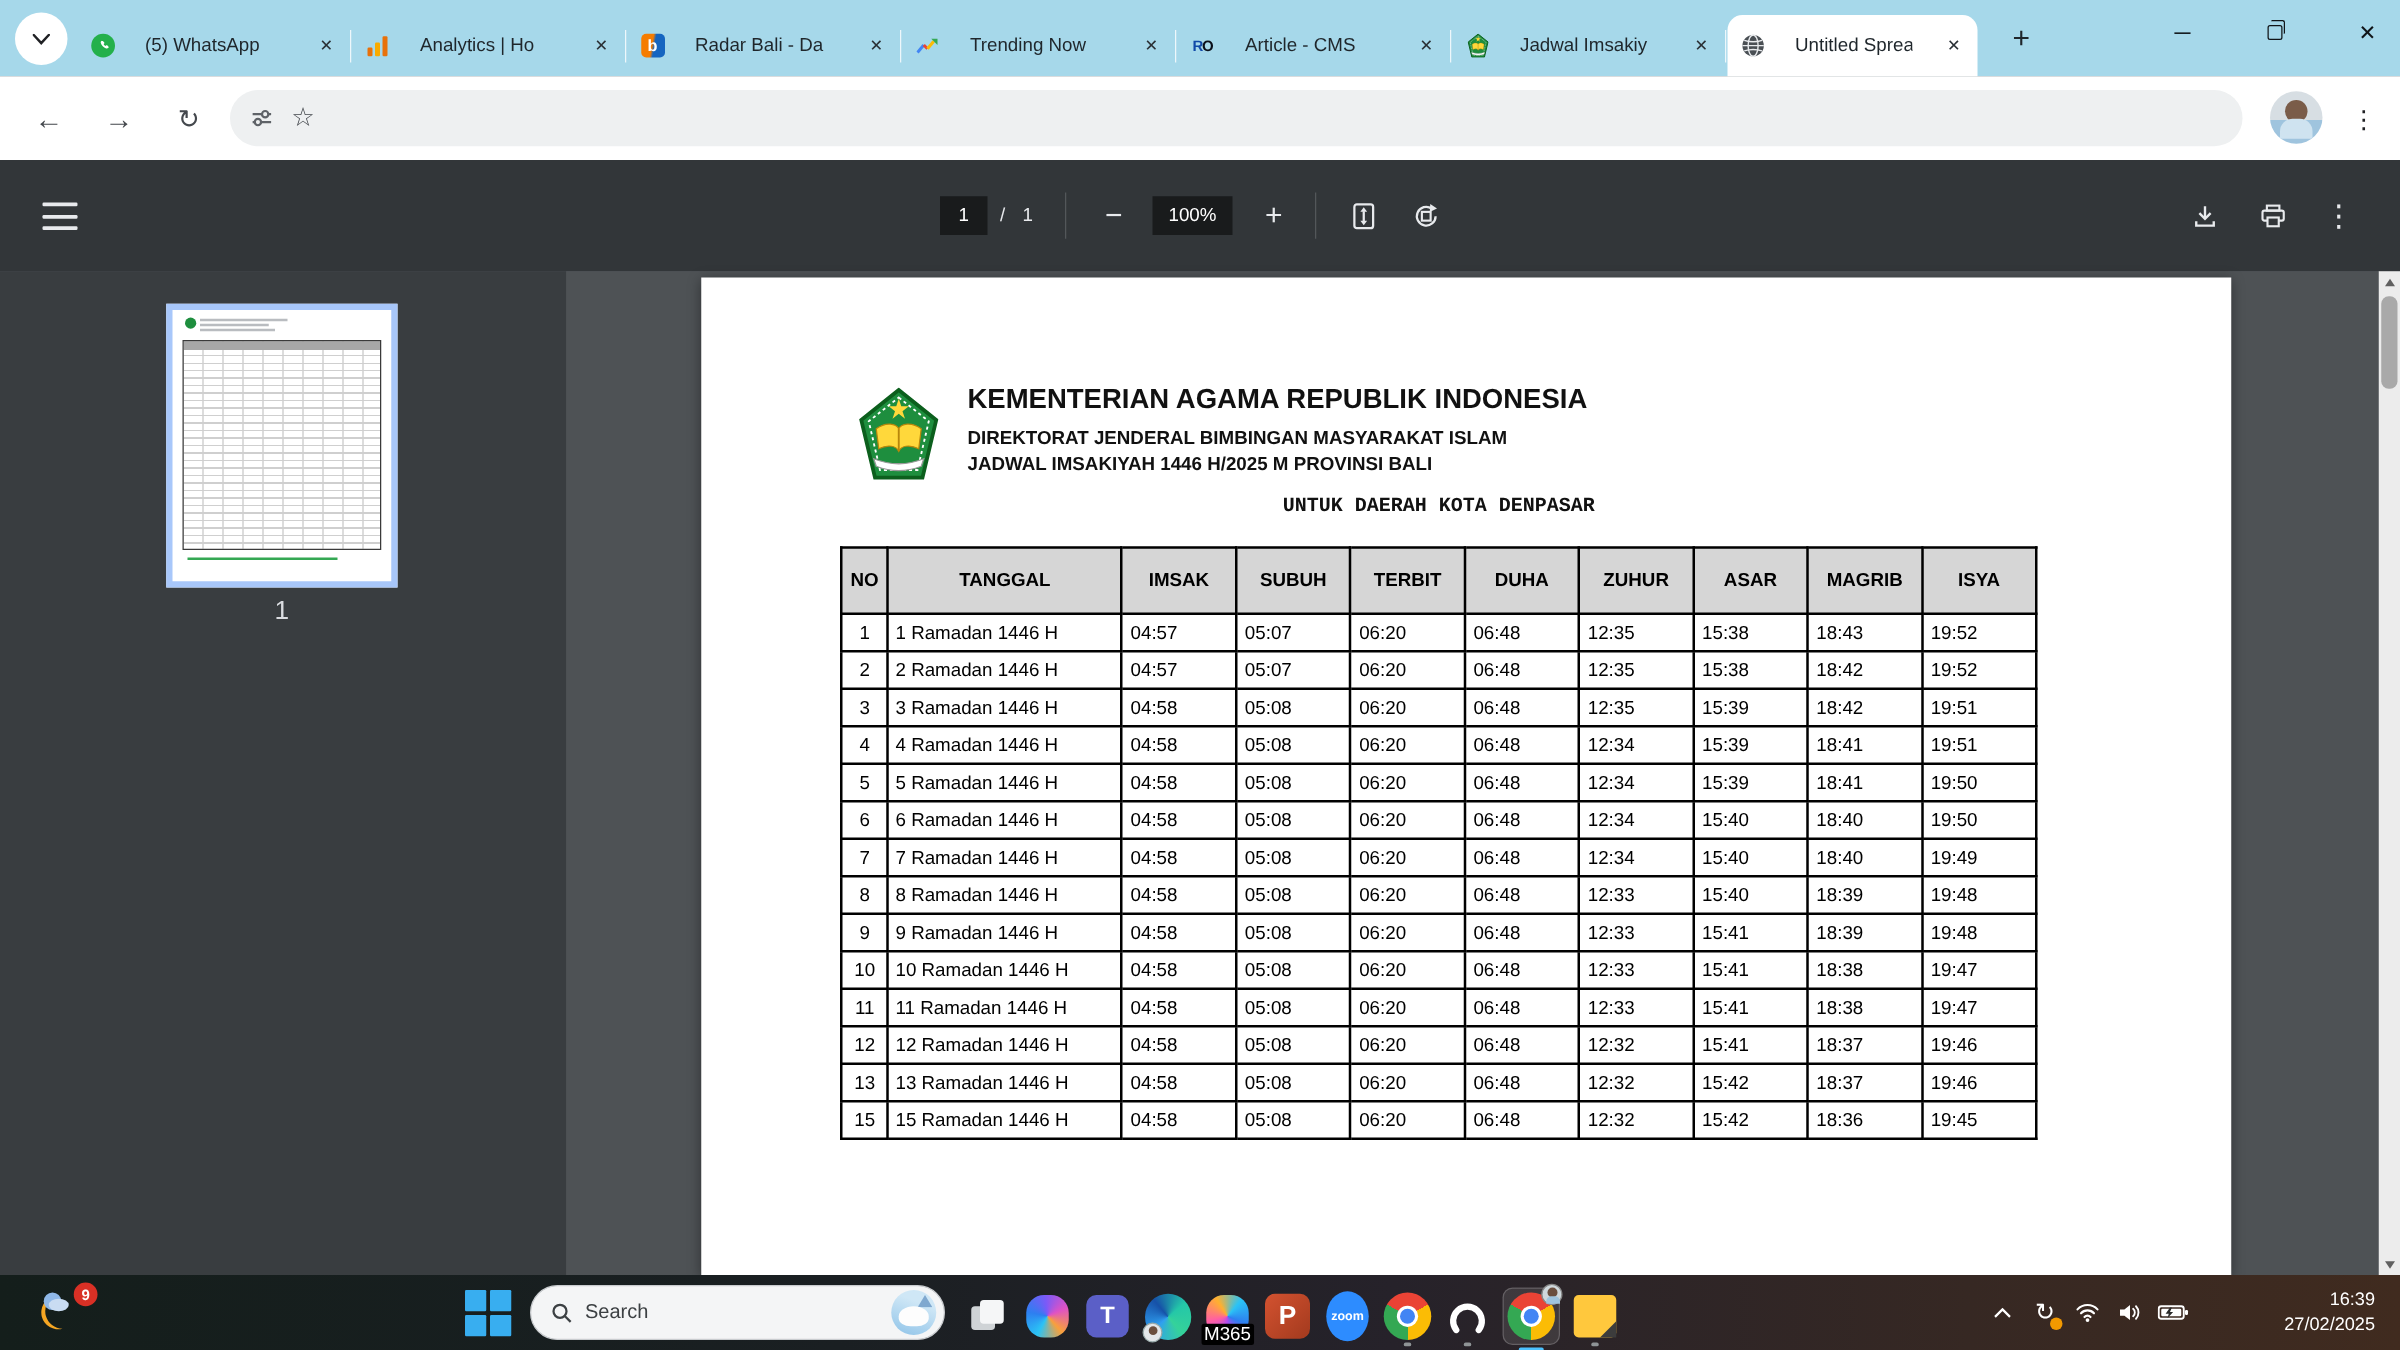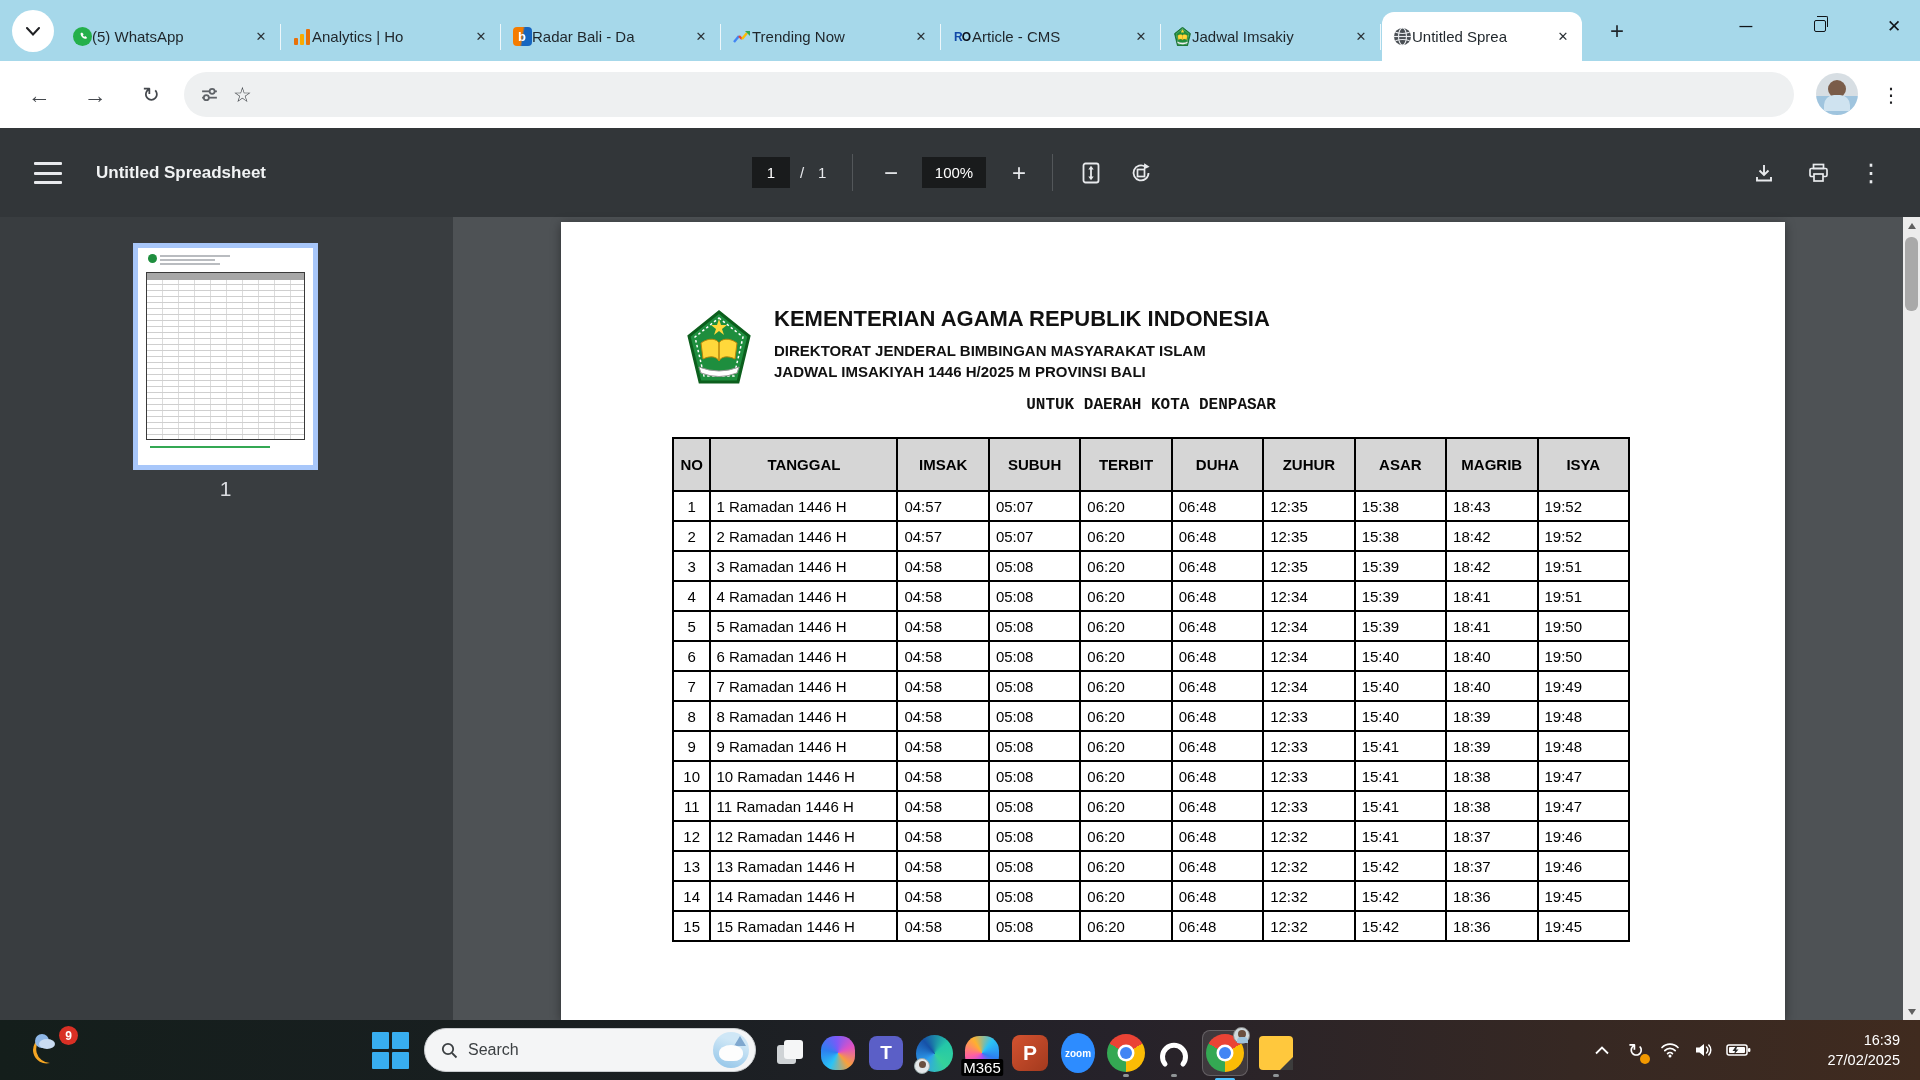--- a/index.html
+++ b/index.html
@@ -2,21 +2,21 @@
 <html><head>
 <meta charset="utf-8">
 <style>
   *{margin:0;padding:0;box-sizing:border-box;}
   html,body{width:1920px;height:1080px;overflow:hidden;font-family:"Liberation Sans",sans-serif;}
   .screen{position:relative;width:1920px;height:1080px;background:#4E5255;}
 
   
   .tabbar{position:absolute;left:0;top:0;width:1920px;height:61px;background:#A6D8EA;}
   .tab-search-btn{position:absolute;left:12px;top:10px;width:42px;height:42px;background:#fff;border-radius:50%;display:flex;align-items:center;justify-content:center;}
-  .tab{position:absolute;top:12px;height:49px;width:218px;display:flex;align-items:center;padding:0 10px;gap:0;}
+  .tab{position:absolute;top:12px;height:49px;width:218px;display:flex;align-items:center;padding:0 10px;gap:24px;}
   .tab .tlabel{flex:1;font-size:15px;color:#1F262B;white-space:nowrap;overflow:hidden;}
   .tab .tclose{font-size:13px;color:#2b3136;width:18px;text-align:center;flex:none;}
   .tab:not(.active)::after{content:"";position:absolute;right:-1px;top:12px;width:1px;height:26px;background:rgba(255,255,255,.8);}
   .tab.active{background:#fff;border-radius:12px 12px 0 0;width:200px;}
   .favicon{width:20px;height:20px;flex:none;display:flex;align-items:center;justify-content:center;}
   .fav-wa{width:19px;height:19px;border-radius:50%;background:#24B04B;display:flex;align-items:center;justify-content:center;}
   .fav-ga{display:flex;align-items:flex-end;gap:2px;height:16px;}
   .fav-ga i{display:block;width:4px;background:#F9AB00;border-radius:1px;}
   .fav-ga i:nth-child(1){height:7px;background:#E8710A;}
   .fav-ga i:nth-child(2){height:11px;}
@@ -264,21 +264,20 @@
     <div class="avatar-btn"></div>
     <div class="menu-dots">⋮</div>
   </div>
 
   <div class="pdfbar">
     <div class="hamburger">
         <i></i>
         <i></i>
         <i></i>
       </div>
-    <div class="pdftitle">Untitled Spreadsheet</div>
 
     <div class="pagebox">1</div>
     <div class="pagesep" style="left:800px">/</div>
     <div class="pagesep" style="left:818px">1</div>
     <div class="tsep" style="left:852px"></div>
     <div class="tbtn" style="left:872px">−</div>
     <div class="zoombox">100%</div>
     <div class="tbtn" style="left:1000px">+</div>
     <div class="tsep" style="left:1052px"></div>
     <div class="tbtn" style="left:1072px">
@@ -504,32 +503,20 @@
                 <td class="col2">04:58</td>
                 <td class="col3">05:08</td>
                 <td class="col4">06:20</td>
                 <td class="col5">06:48</td>
                 <td class="col6">12:32</td>
                 <td class="col7">15:42</td>
                 <td class="col8">18:37</td>
                 <td class="col9">19:46</td>
               </tr>
               <tr>
-                <td class="col0">14</td>
-                <td class="col1">14 Ramadan 1446 H</td>
-                <td class="col2">04:58</td>
-                <td class="col3">05:08</td>
-                <td class="col4">06:20</td>
-                <td class="col5">06:48</td>
-                <td class="col6">12:32</td>
-                <td class="col7">15:42</td>
-                <td class="col8">18:36</td>
-                <td class="col9">19:45</td>
-              </tr>
-              <tr>
                 <td class="col0">15</td>
                 <td class="col1">15 Ramadan 1446 H</td>
                 <td class="col2">04:58</td>
                 <td class="col3">05:08</td>
                 <td class="col4">06:20</td>
                 <td class="col5">06:48</td>
                 <td class="col6">12:32</td>
                 <td class="col7">15:42</td>
                 <td class="col8">18:36</td>
                 <td class="col9">19:45</td>

